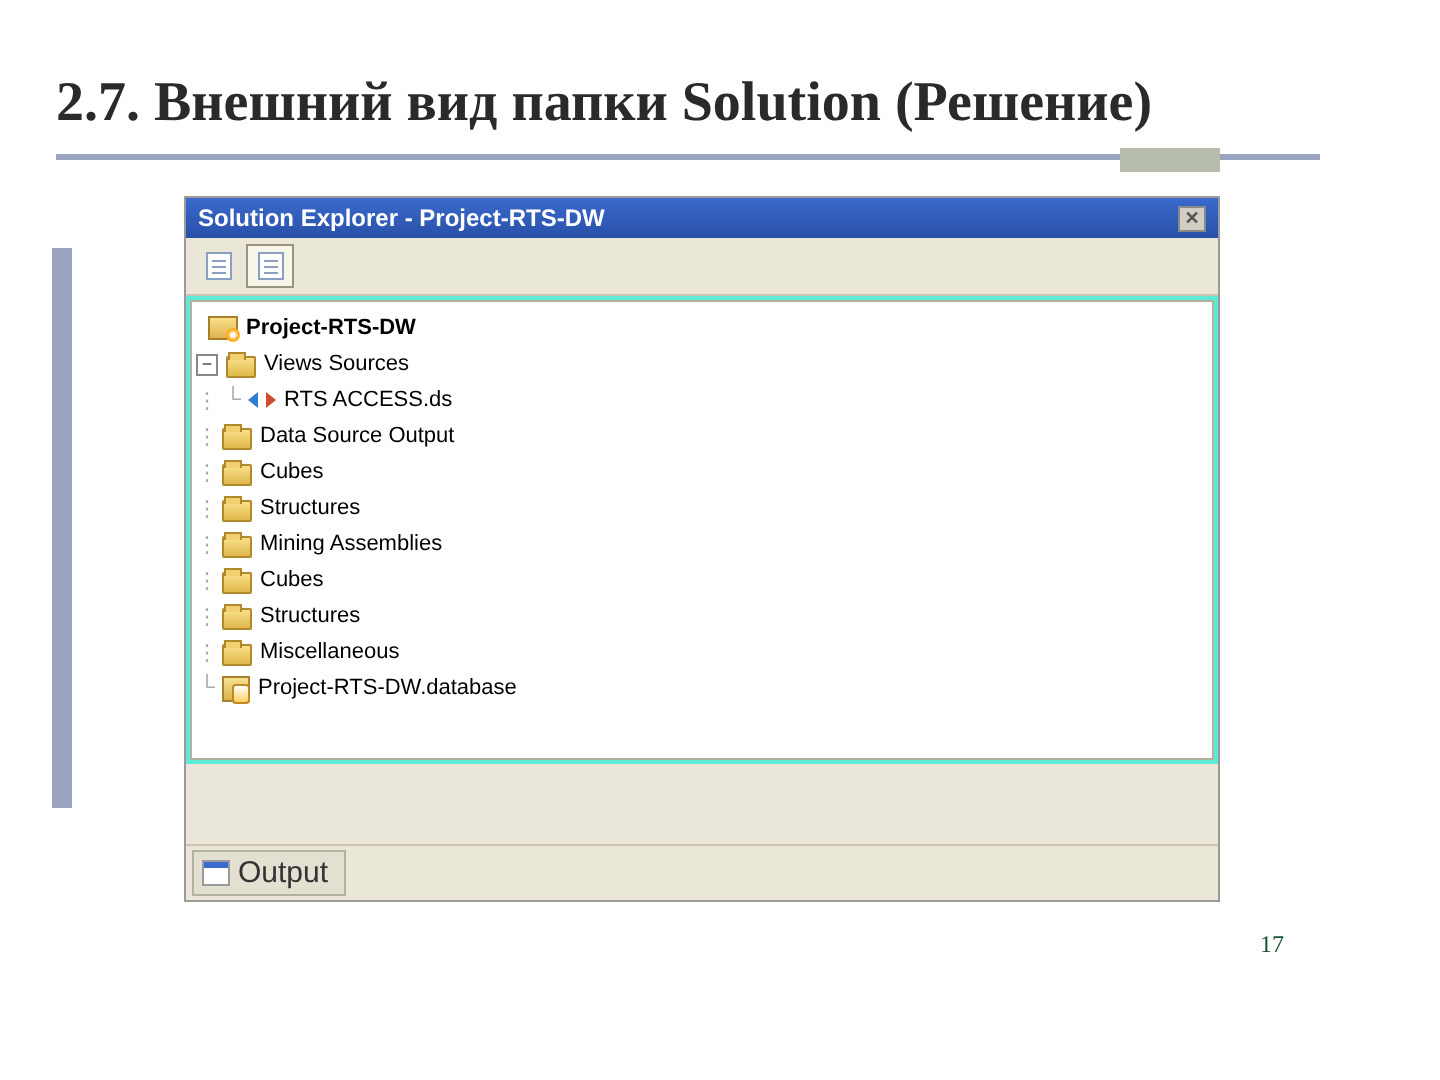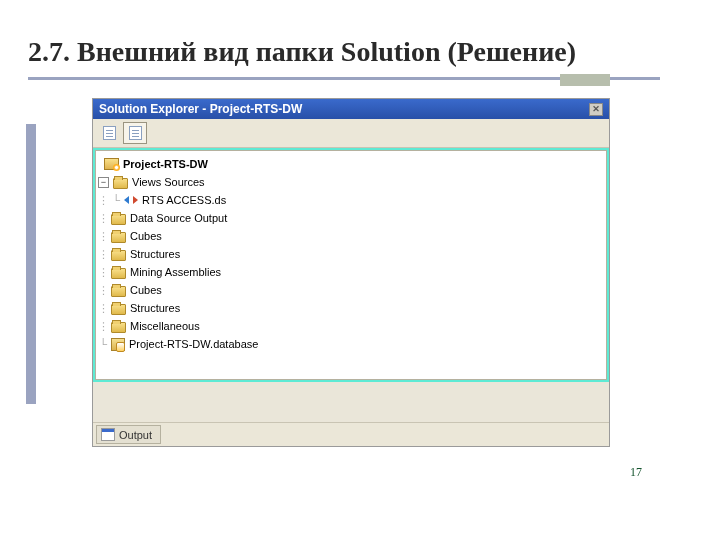--- a/index.html
+++ b/index.html
@@ -234,21 +234,21 @@
   .spacer-mid {
     background: #eae6d9;
     height: 40px;
   }
   .footer-tabs {
     background: #ebe7d8;
     border-top: 1px solid #c9c4b3;
     padding: 2px 3px;
     display: flex;
     gap: 0;
-    font-size: 11px;
+    font-size: 15px;
   }
   .ftab {
     display: inline-flex;
     align-items: center;
     gap: 4px;
     padding: 2px 8px 2px 4px;
     border: 1px solid #b5b19f;
     background: #e4e0d1;
     color: #333;
   }

